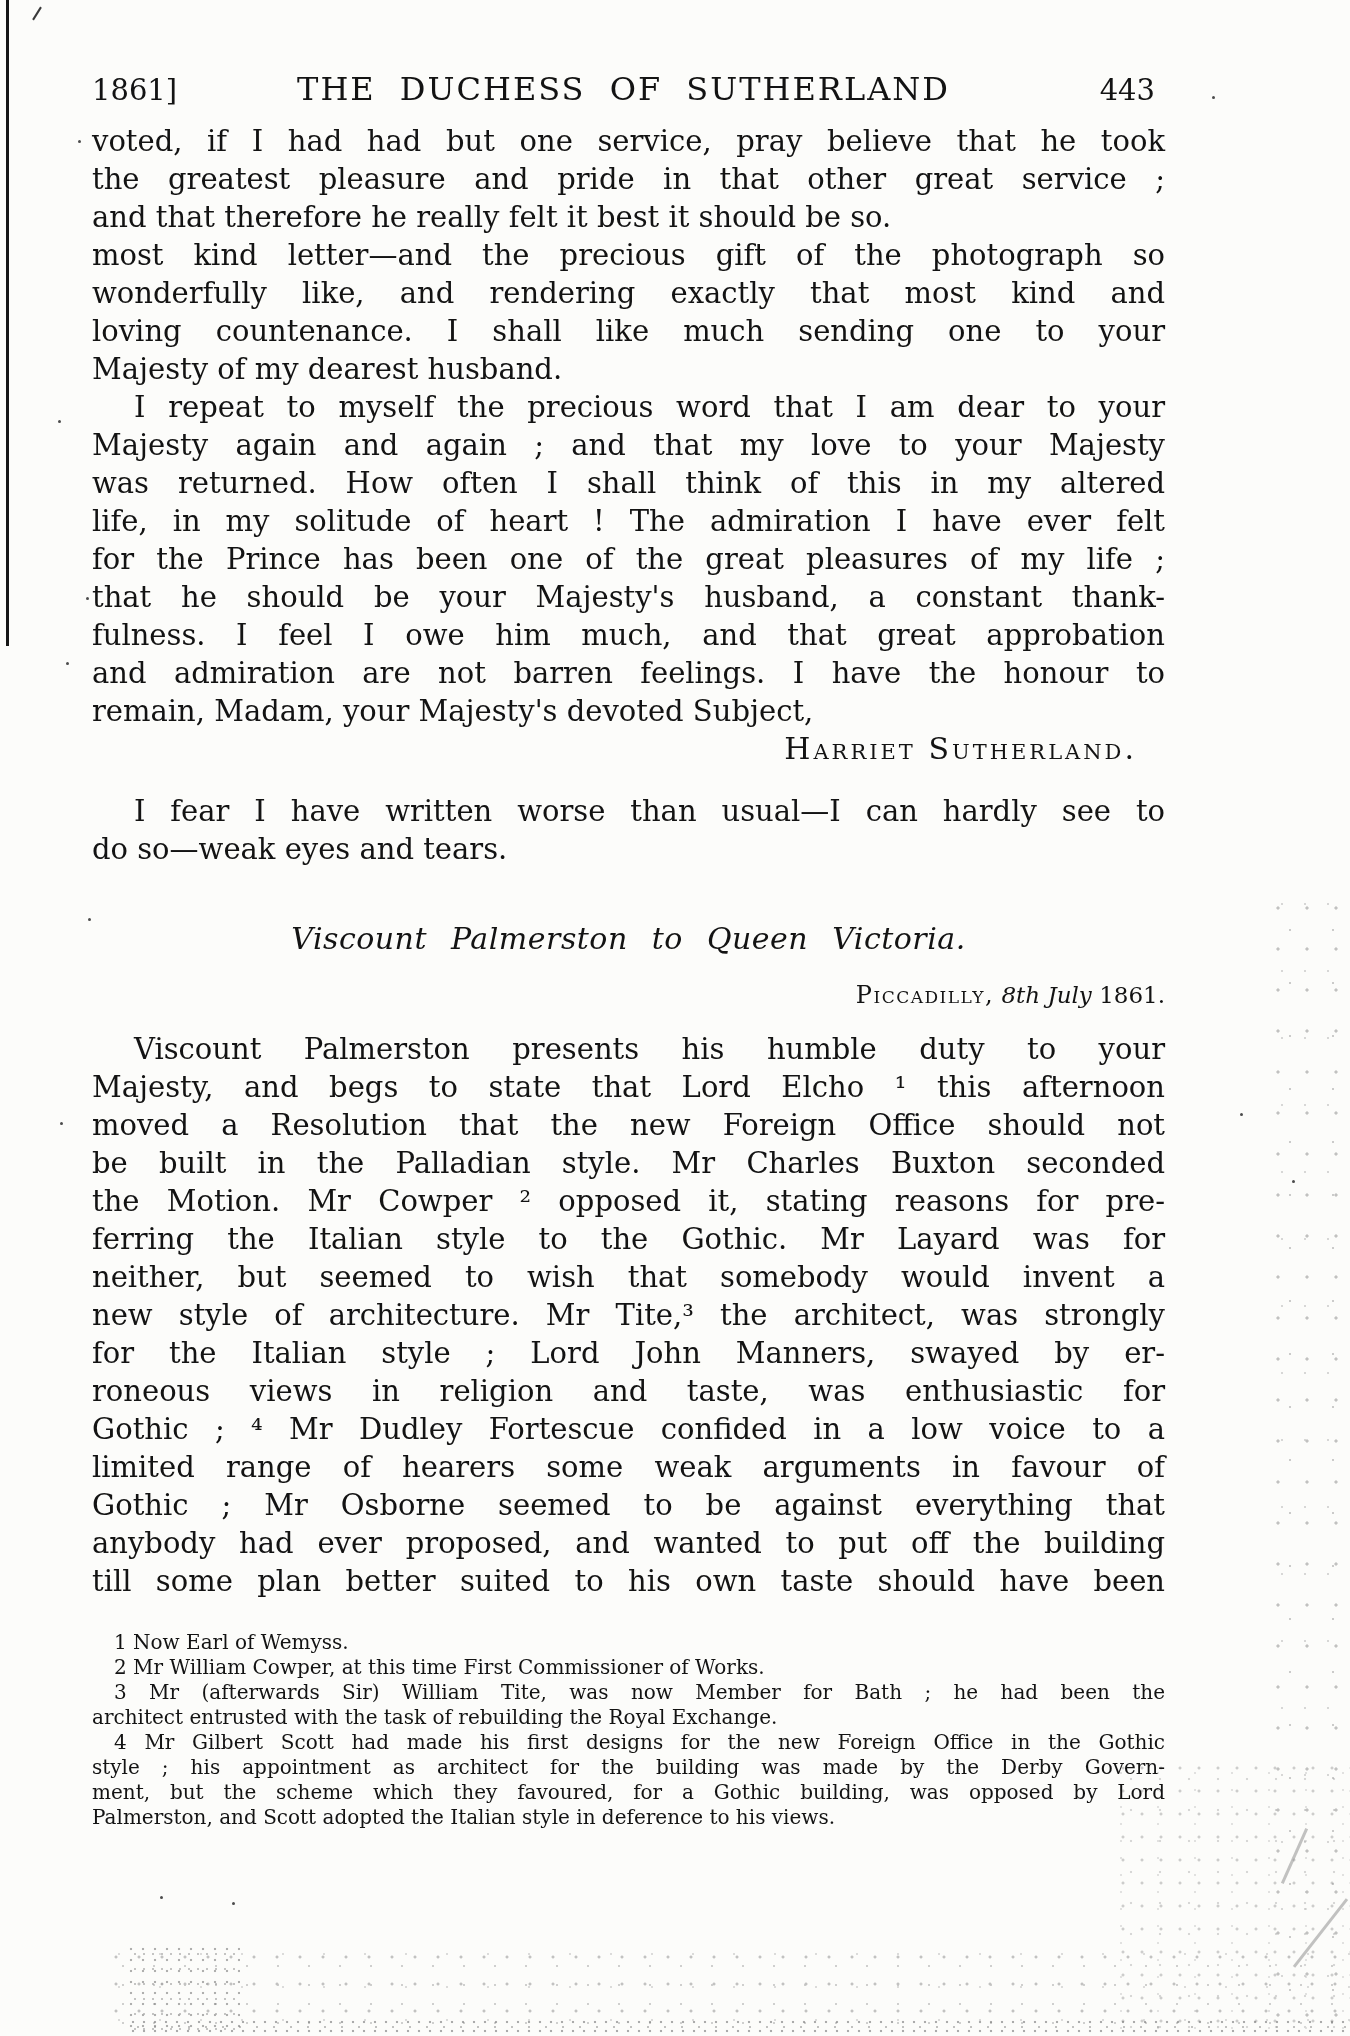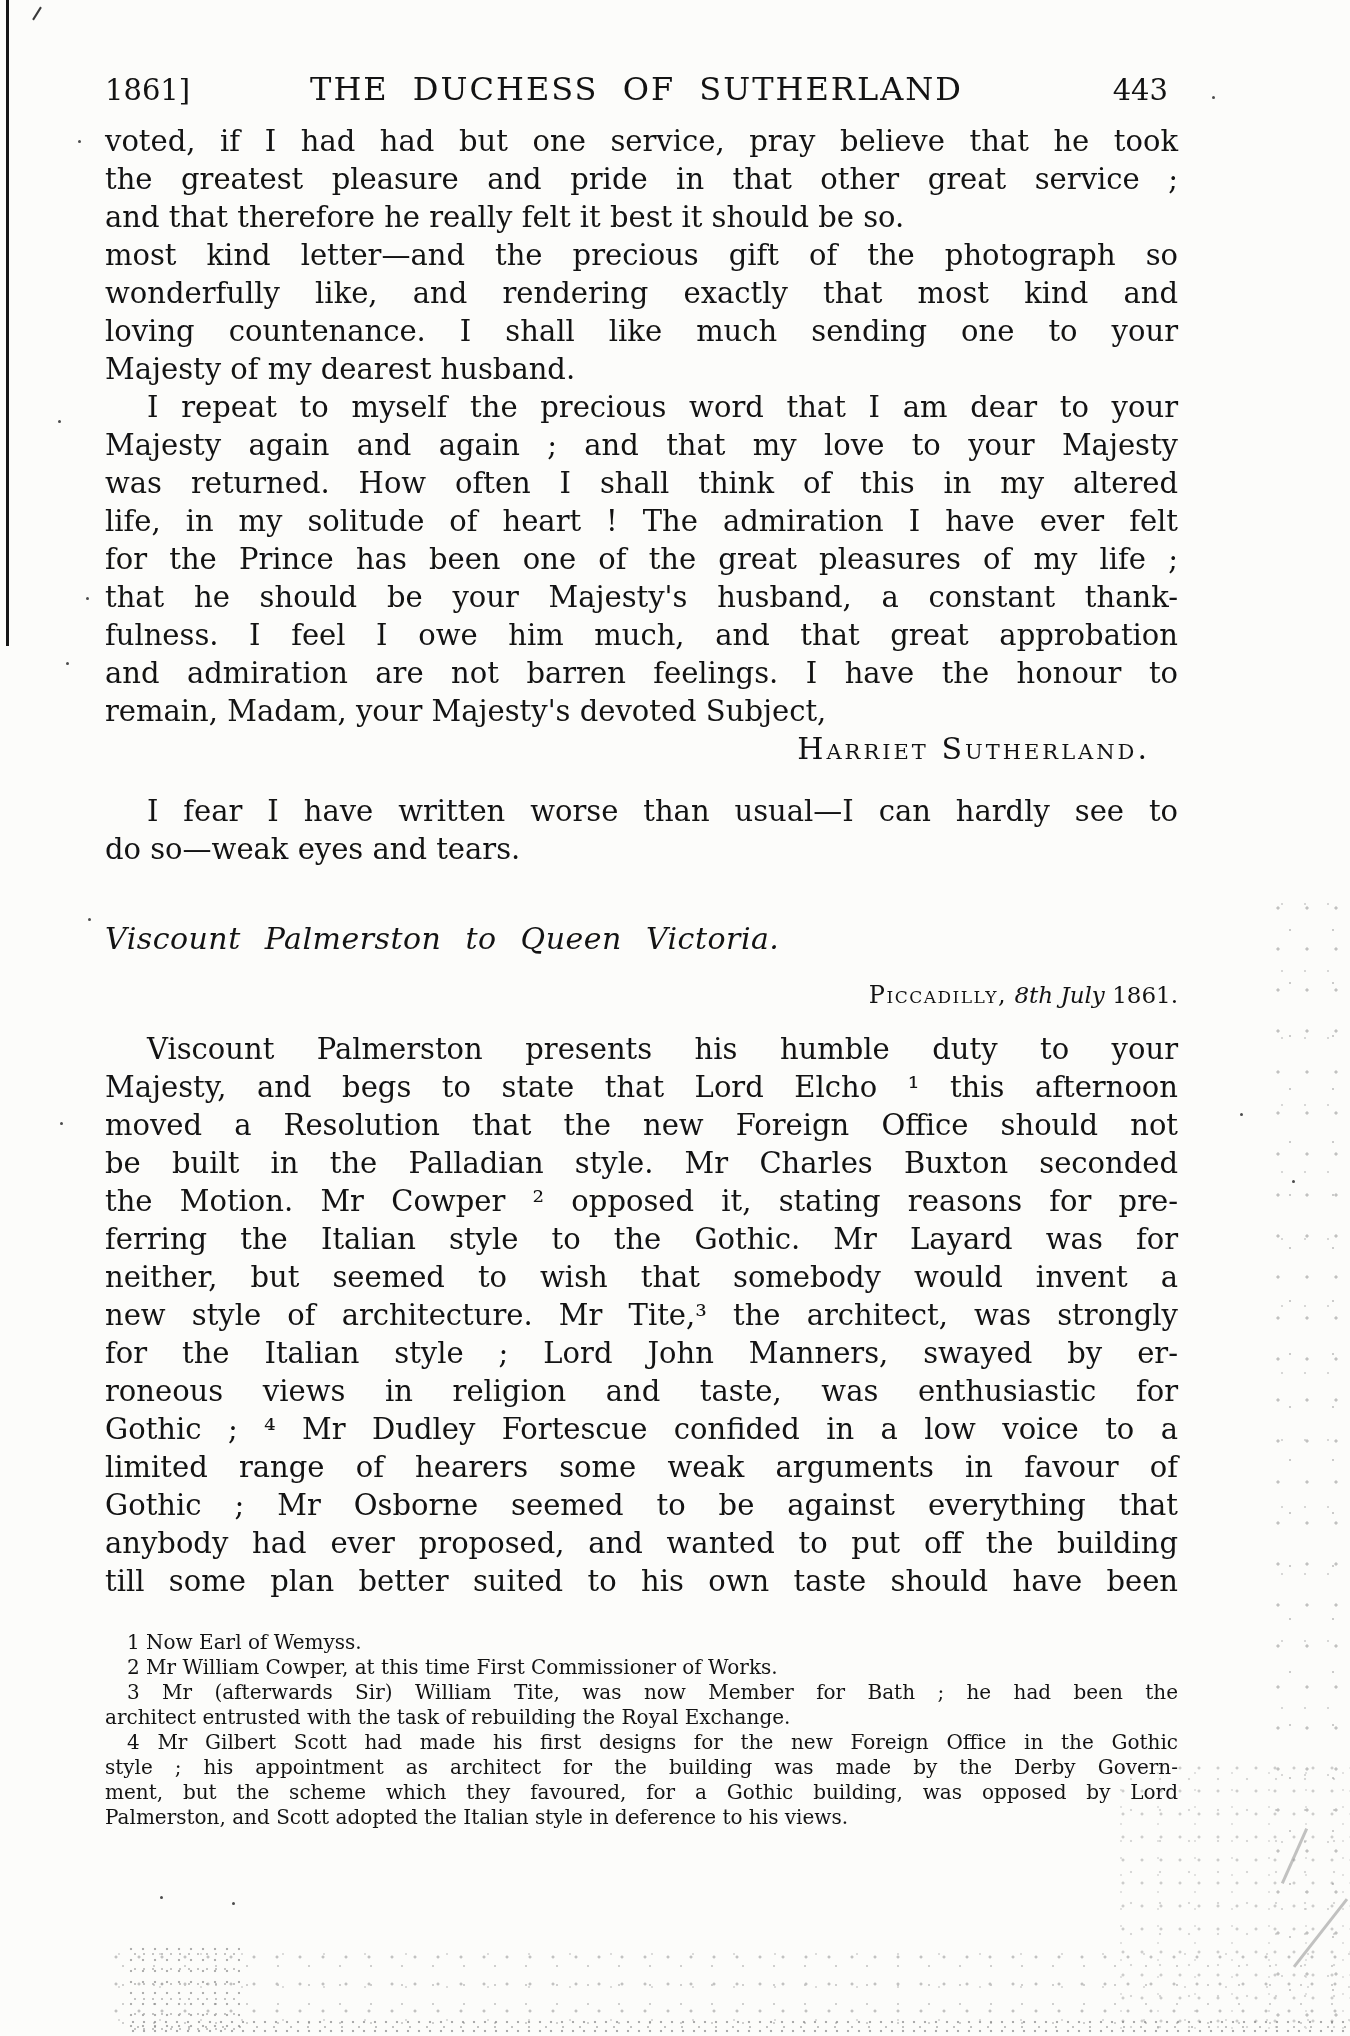--- a/index.html
+++ b/index.html
@@ -5,21 +5,21 @@
   html, body { margin:0; padding:0; background:#ffffff; }
   .page {
     position:relative;
     width:1350px; height:2036px;
     background:var(--paper, #fcfcfa);
     color:var(--ink, #131313);
     font-family:"DejaVu Serif", serif;
     overflow:hidden;
   }
 
-  .text-block { position:absolute; left:105px; top:70px; width:1073px; }
+  .text-block { position:absolute; left:92px; top:70px; width:1073px; }
 
   
   .running-head { display:flex; align-items:baseline; height:44px; }
   .rh-left  { width:170px; font-size:29px; }
   .rh-title { flex:1; text-align:center; font-size:32px; letter-spacing:2px; word-spacing:12px; }
   .rh-right { width:170px; text-align:right; font-size:29px; padding-right:10px; }
 
   
   .letter-body { font-size:29px; }
   .line {
@@ -34,21 +34,21 @@
   .letter1 { margin-top:8px; }
 
   .signature {
     line-height:38px; text-align:right; padding-right:28px;
     font-size:30px; font-variant:small-caps; letter-spacing:3px;
   }
 
   .postscript { margin-top:24px; }
 
   .section-heading {
-    margin-top:50px; line-height:42px; text-align:left;
+    margin-top:50px; line-height:42px; text-align:center;
     font-style:italic; font-size:30px; word-spacing:14px; letter-spacing:0.5px;
   }
 
   .dateline { margin-top:20px; line-height:30px; text-align:right; font-size:23px; }
   .dateline .sc { font-variant:small-caps; letter-spacing:1.5px; font-size:24px; }
   .dateline .it { font-style:italic; }
 
   .letter2 { margin-top:20px; }
 
   .footnotes { margin-top:30px; font-size:20px; }

